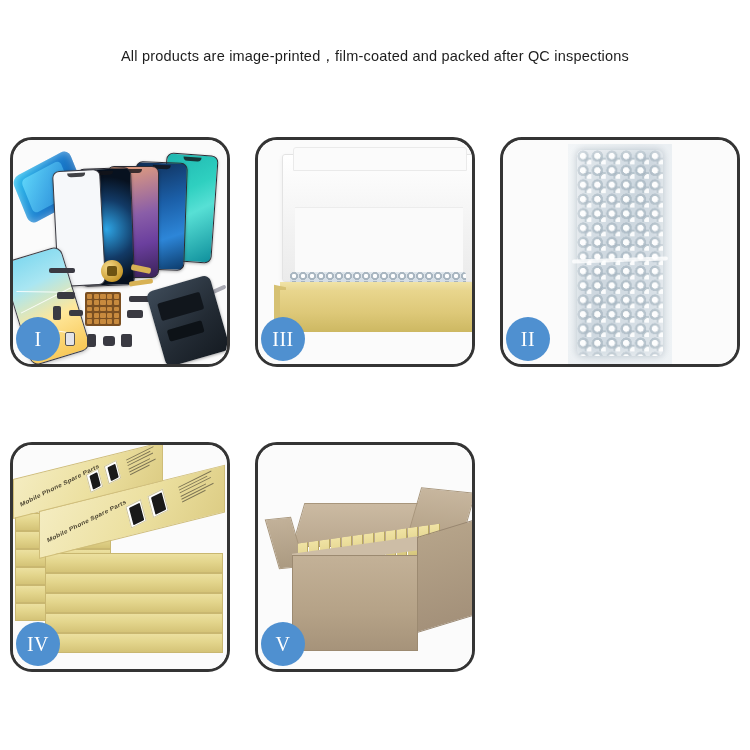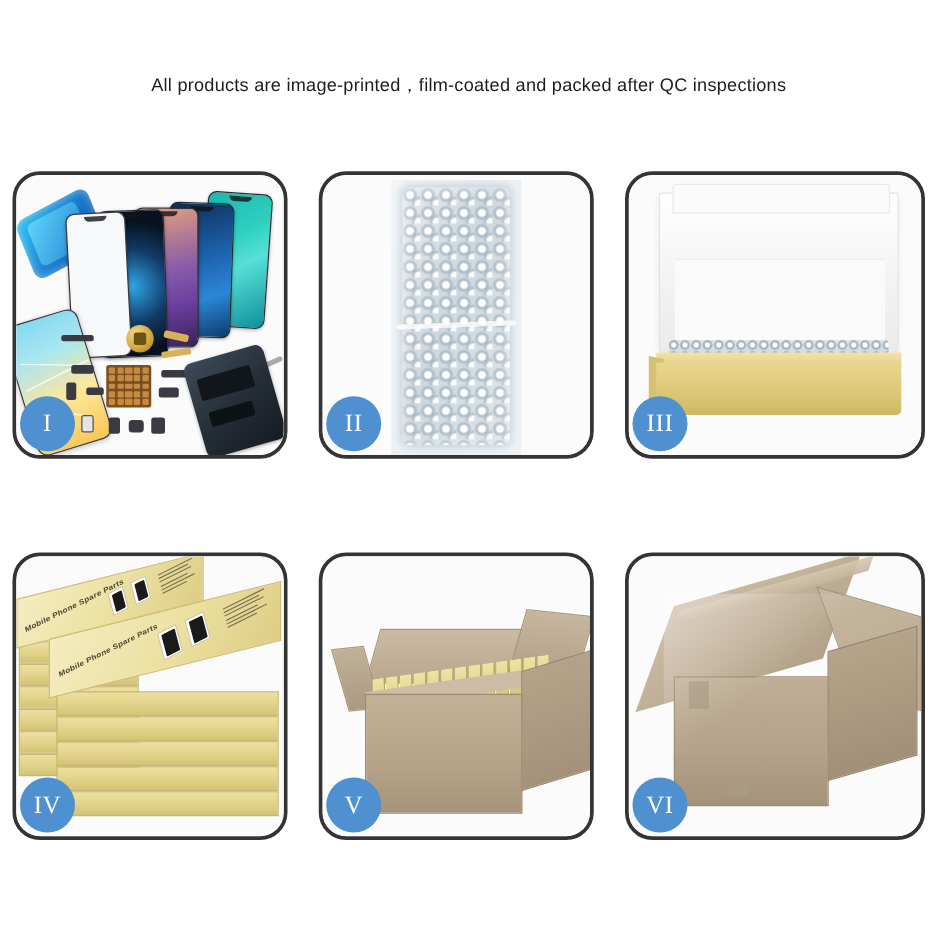--- a/index.html
+++ b/index.html
@@ -15,21 +15,21 @@
   .header { padding-top: 36px; text-align: center; }
   .title {
     font-size: 33px;
     font-weight: 700;
     letter-spacing: 1.2px;
     color: #141414;
     font-family: "Liberation Sans", sans-serif;
     white-space: nowrap;
   }
   .subtitle {
-    margin-top: 23px;
+    margin-top: 11px;
     font-size: 14.5px;
     font-weight: 400;
     letter-spacing: .2px;
     color: #1d1d1d;
     white-space: nowrap;
   }
 
   
   .grid {
     position: absolute;
@@ -403,39 +403,39 @@
         <div class="part" style="left:190px;top:196px;width:4px;height:9px;background:#8a8a92;"></div>
         <div class="part" style="left:198px;top:200px;width:4px;height:9px;background:#8a8a92;"></div>
         <div class="part" style="left:186px;top:150px;width:28px;height:4px;background:#a9a9b2;transform:rotate(-24deg);"></div>
 
         <div class="board"></div>
       </div>
       <div class="badge">I</div>
     </div>
 
     <div class="panel">
-      <div class="inner p2">
-        <div class="bw-bg"></div>
-        <div class="bw"></div>
-        <div class="bw-seam"></div>
-      </div>
-      <div class="badge">II</div>
-    </div>
-
-    <div class="panel">
       <div class="inner p3">
         <div class="lid-back">
           <div class="lid-inner"></div>
         </div>
         <div class="box3-bubble"></div>
         <div class="box3-top-rim"></div>
         <div class="box3-left-flap"></div>
         <div class="box3-front"></div>
       </div>
       <div class="badge">III</div>
+    </div>
+
+    <div class="panel">
+      <div class="inner p2">
+        <div class="bw-bg"></div>
+        <div class="bw"></div>
+        <div class="bw-seam"></div>
+      </div>
+      <div class="badge">II</div>
     </div>
 
     <div class="panel">
       <div class="inner p4">
         <div class="stackwrap">
 
           <div class="ybox" style="left:2px;top:68px;width:96px;height:18px;"></div>
           <div class="ybox" style="left:2px;top:86px;width:96px;height:18px;"></div>
           <div class="ybox" style="left:2px;top:104px;width:96px;height:18px;"></div>
           <div class="ybox" style="left:2px;top:122px;width:96px;height:18px;"></div>
@@ -511,28 +511,15 @@
           <i style="left:132px;"></i>
         </div>
 
         <div class="c5-rim"></div>
         <div class="c5-side"></div>
         <div class="c5-front"></div>
       </div>
       <div class="badge">V</div>
     </div>
 
-    <div class="panel">
-      <div class="inner p6">
-        <div class="c6-top"></div>
-        <div class="c6-top2"></div>
-        <div class="c6-tape"></div>
-        <div class="c6-side"></div>
-        <div class="c6-front"></div>
-        <div class="c6-tab" style="left:48px;top:100px;width:16px;height:22px;"></div>
-        <div class="c6-tab" style="left:78px;top:178px;width:18px;height:14px;"></div>
-        <div class="c6-wrap"></div>
-      </div>
-      <div class="badge">VI</div>
-    </div>
 
   </div>
 </div>
 
 </body></html>

